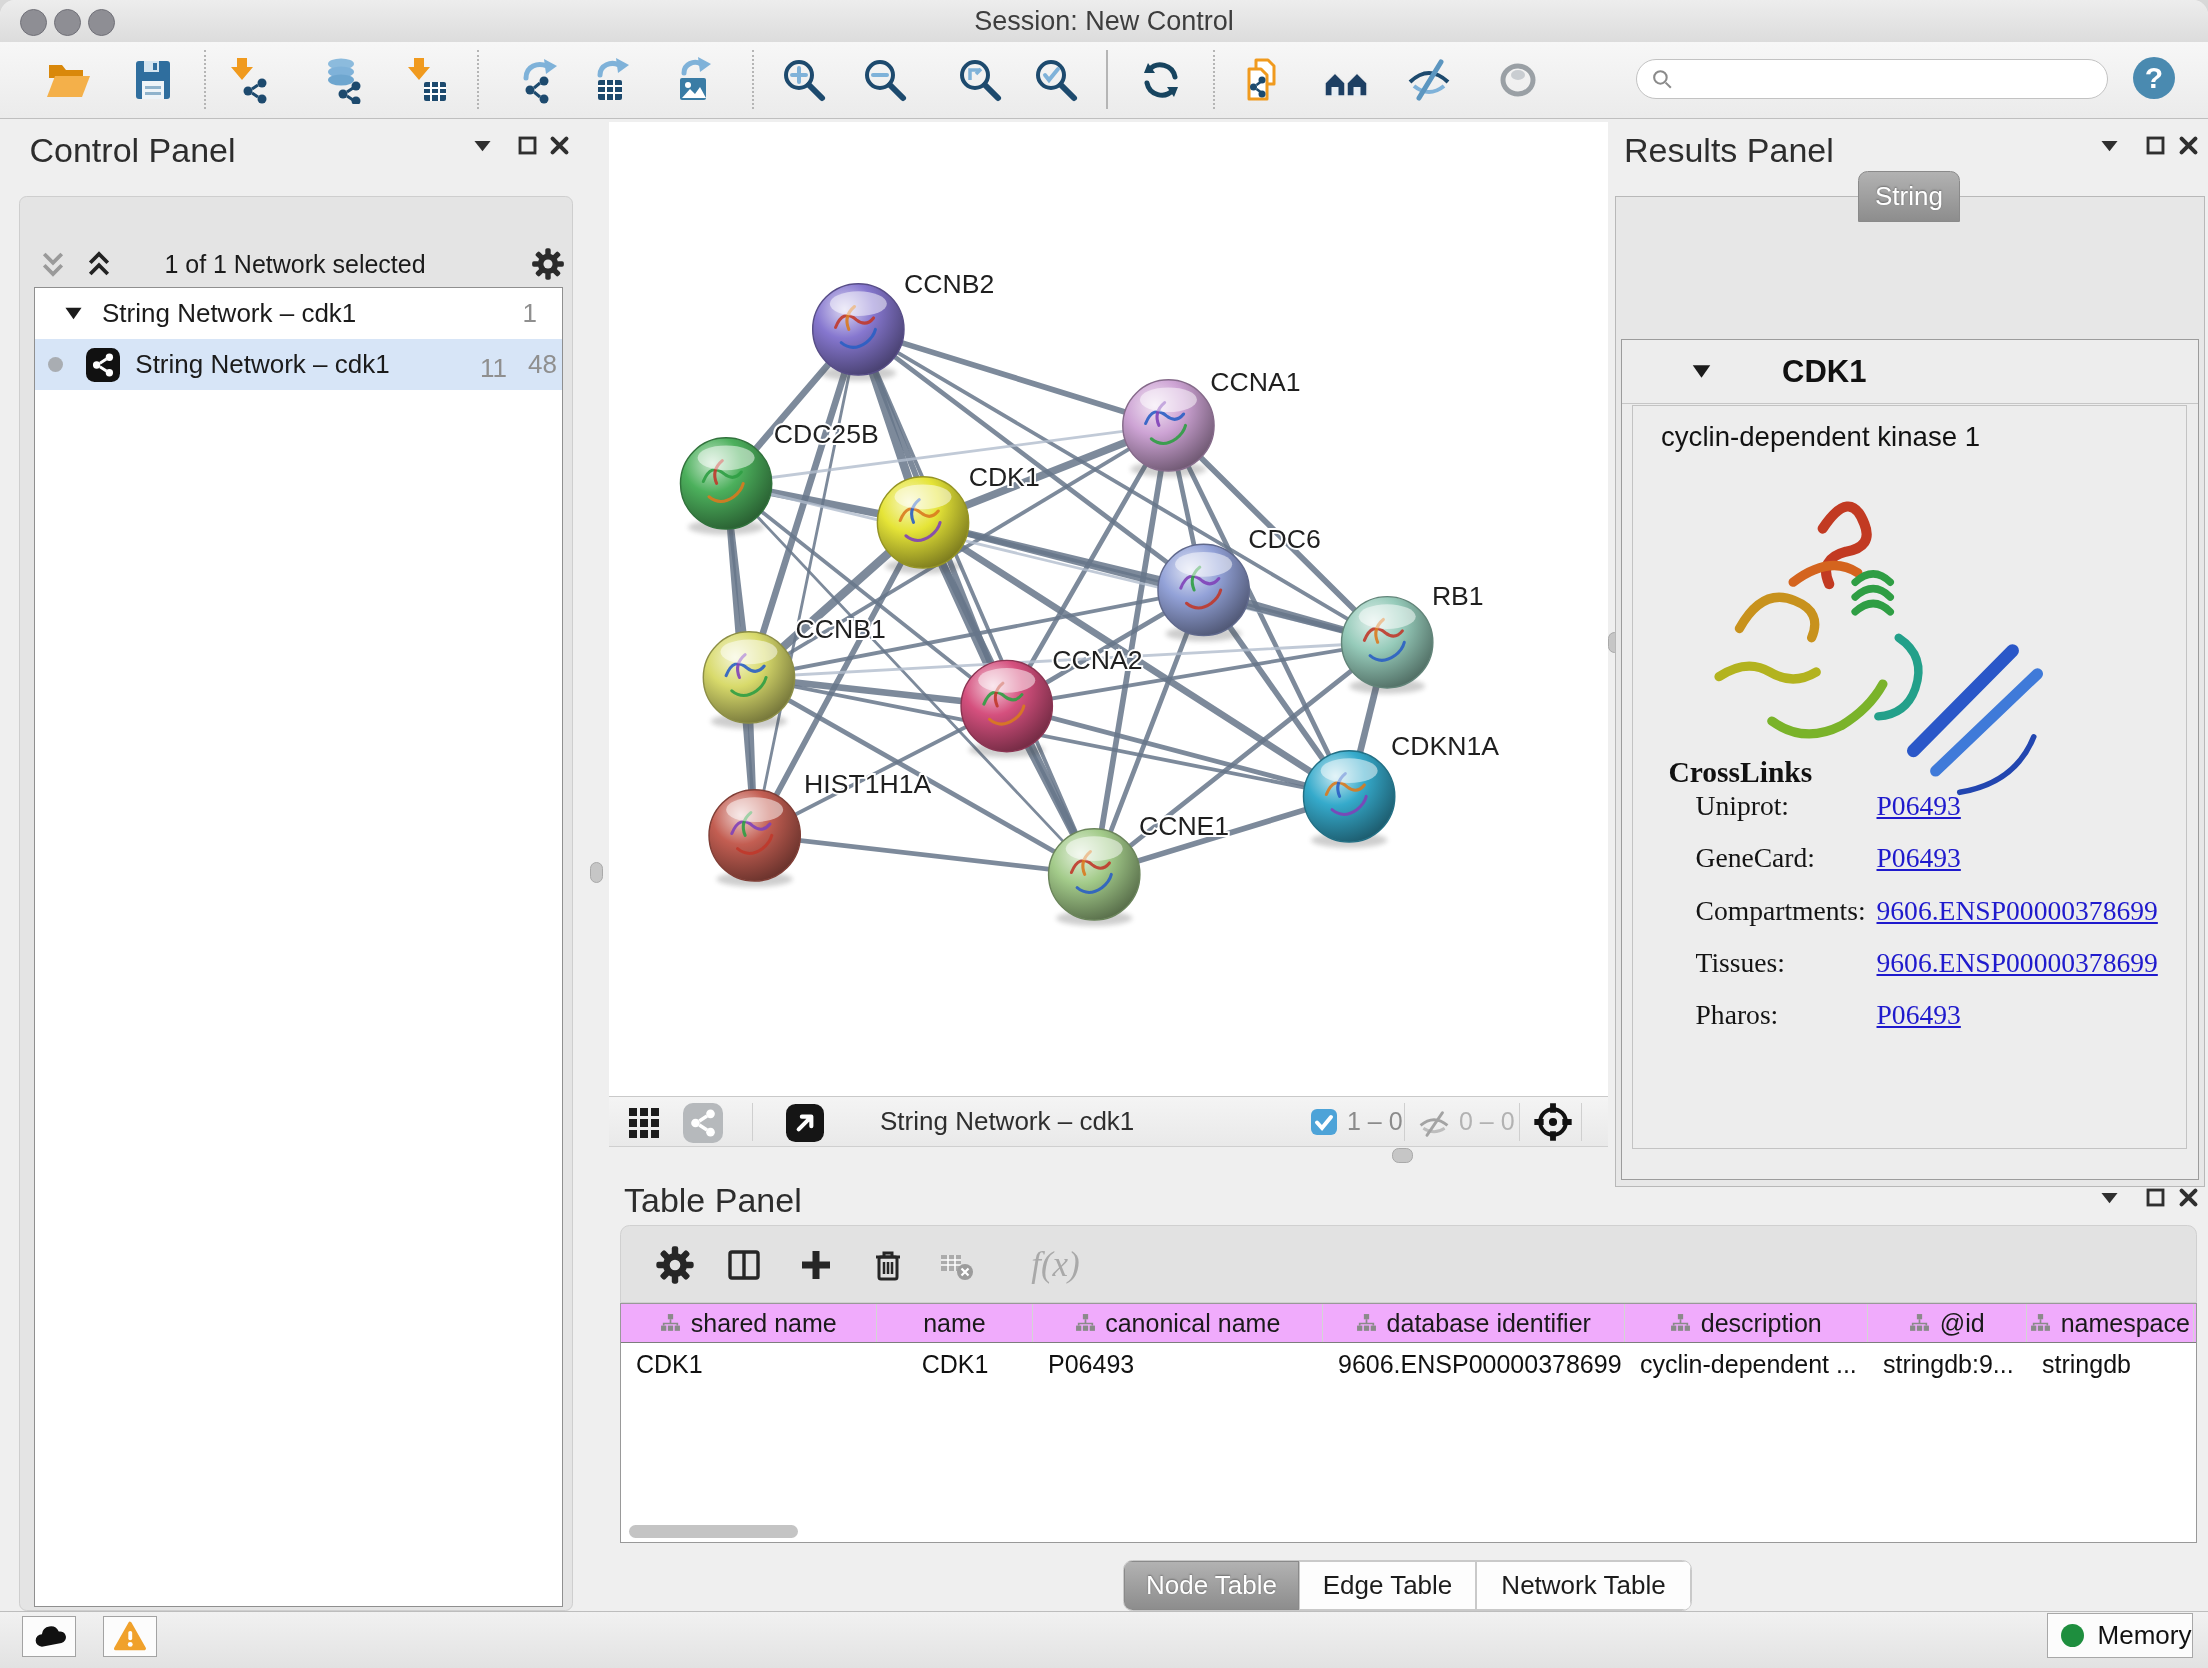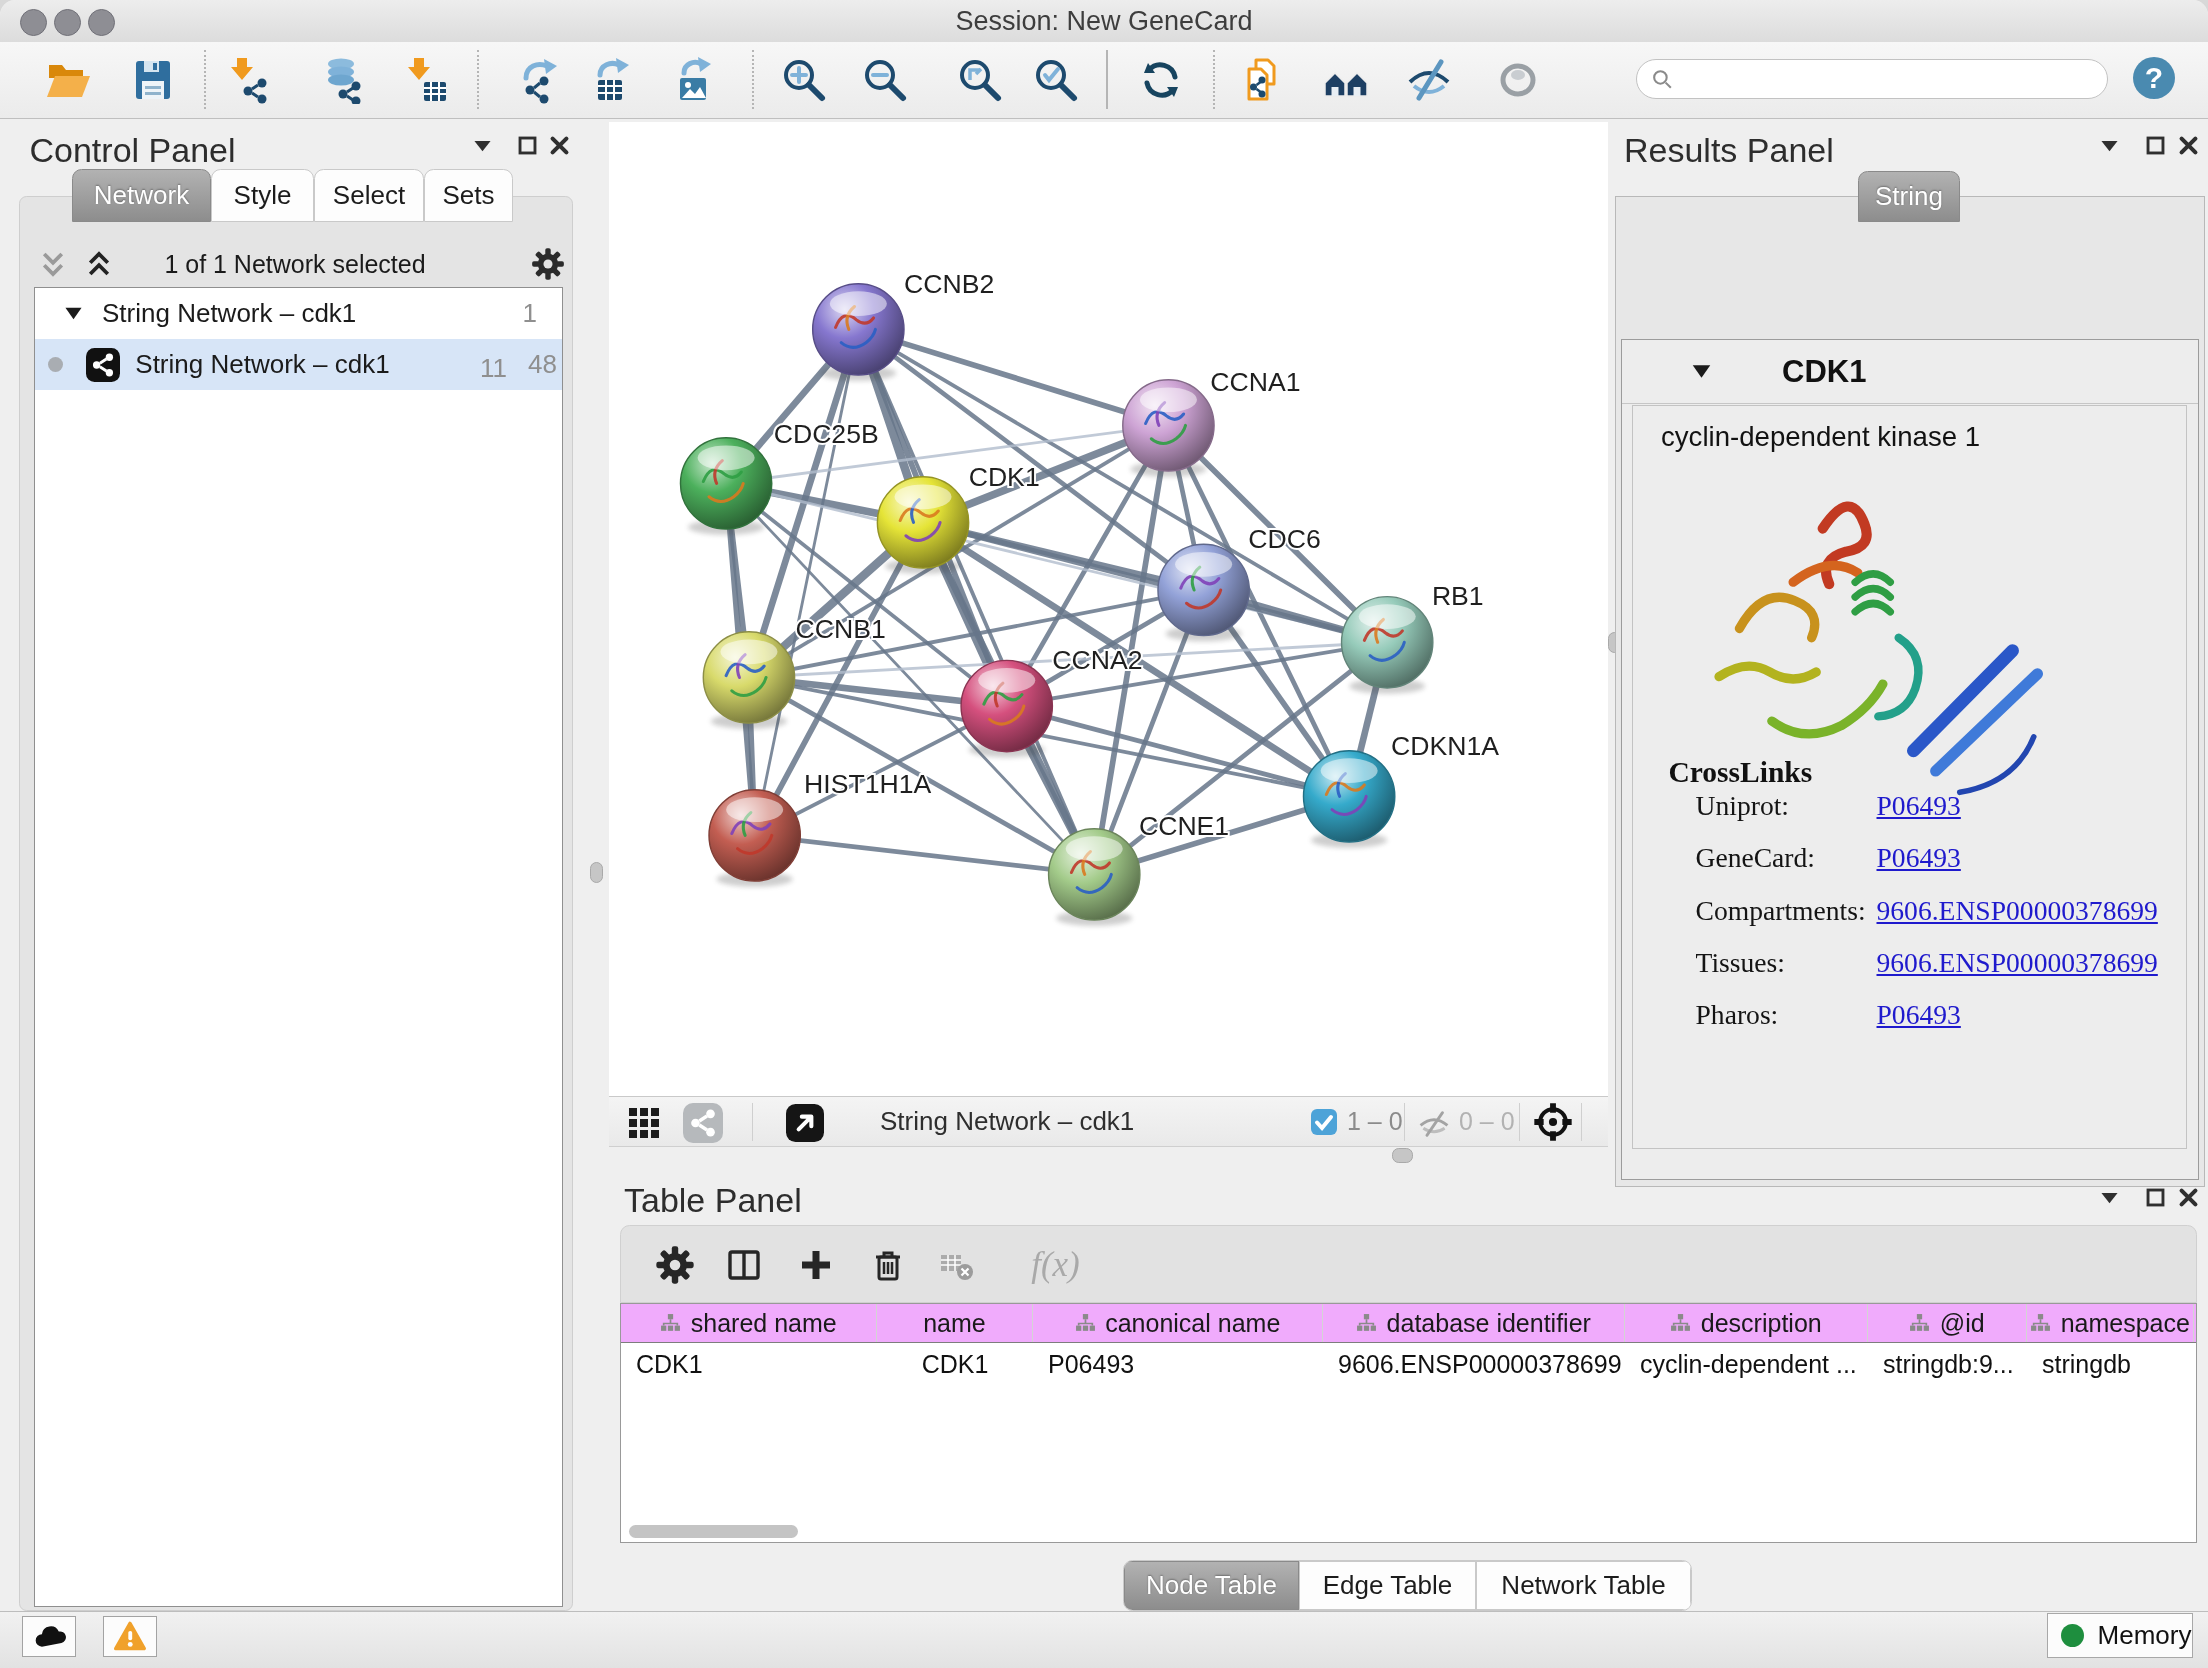--- a/index.html
+++ b/index.html
@@ -67,21 +67,21 @@
 </style>
 </head>
 <body>
 
 <div id="app">
 
   <div class="abs titlebar">
     <div class="abs tlight" style="left:20px;"></div>
     <div class="abs tlight" style="left:54px;"></div>
     <div class="abs tlight" style="left:88px;"></div>
-    <div class="abs wintitle">Session: New GeneCard</div>
+    <div class="abs wintitle">Session: New Control</div>
   </div>
 
   <div class="abs toolbar">
     <div class="tbi" style="left:43px;">
       <svg viewBox="0 0 48 48">
         <path d="M5 9h13l4 5h17v8H5z" fill="#d9880b"></path>
         <path d="M3 41l8-21h35l-8 21z" fill="#f4b04a"></path>
       </svg>
     </div>
     <div class="tbi" style="left:128px;">
@@ -247,26 +247,20 @@
         <rect x="3.5" y="3.5" width="13" height="13" fill="none" stroke="#2f2f2f" stroke-width="2.5"></rect>
       </svg>
     </div>
   <div class="abs phicon" style="left:547px;top:133px;">
     <svg viewBox="0 0 20 20" width="23" height="23">
         <path d="M4 4l12 12M16 4L4 16" stroke="#2f2f2f" stroke-width="3.6" stroke-linecap="round"></path>
       </svg>
     </div>
 
   <div class="abs cp-box"></div>
-  <div class="abs" id="cp-tabs" style="left:72px;top:169px;height:53px;display:flex;">
-      <div class="tab sel" style="width: 139px;">Network</div>
-      <div class="tab" style="width: 103px;">Style</div>
-      <div class="tab" style="width: 110px;">Select</div>
-      <div class="tab" style="width: 89px;">Sets</div>
-    </div>
 
   <div class="abs" style="left:38px;top:249px;">
     <svg viewBox="0 0 24 24" width="30" height="30" fill="none" stroke="#9a9a9a" stroke-width="3">
         <path d="M5 4l7 7 7-7M5 13l7 7 7-7"></path>
       </svg></div>
   <div class="abs" style="left:84px;top:249px;">
     <svg viewBox="0 0 24 24" width="30" height="30" fill="none" stroke="#222" stroke-width="3">
         <path d="M5 11l7-7 7 7M5 20l7-7 7 7"></path>
       </svg></div>
   <div class="abs" style="left:124px;top:249px;width:342px;text-align:center;font-size:25px;color:#1a1a1a;line-height:30px;">1 of 1 Network selected</div>

